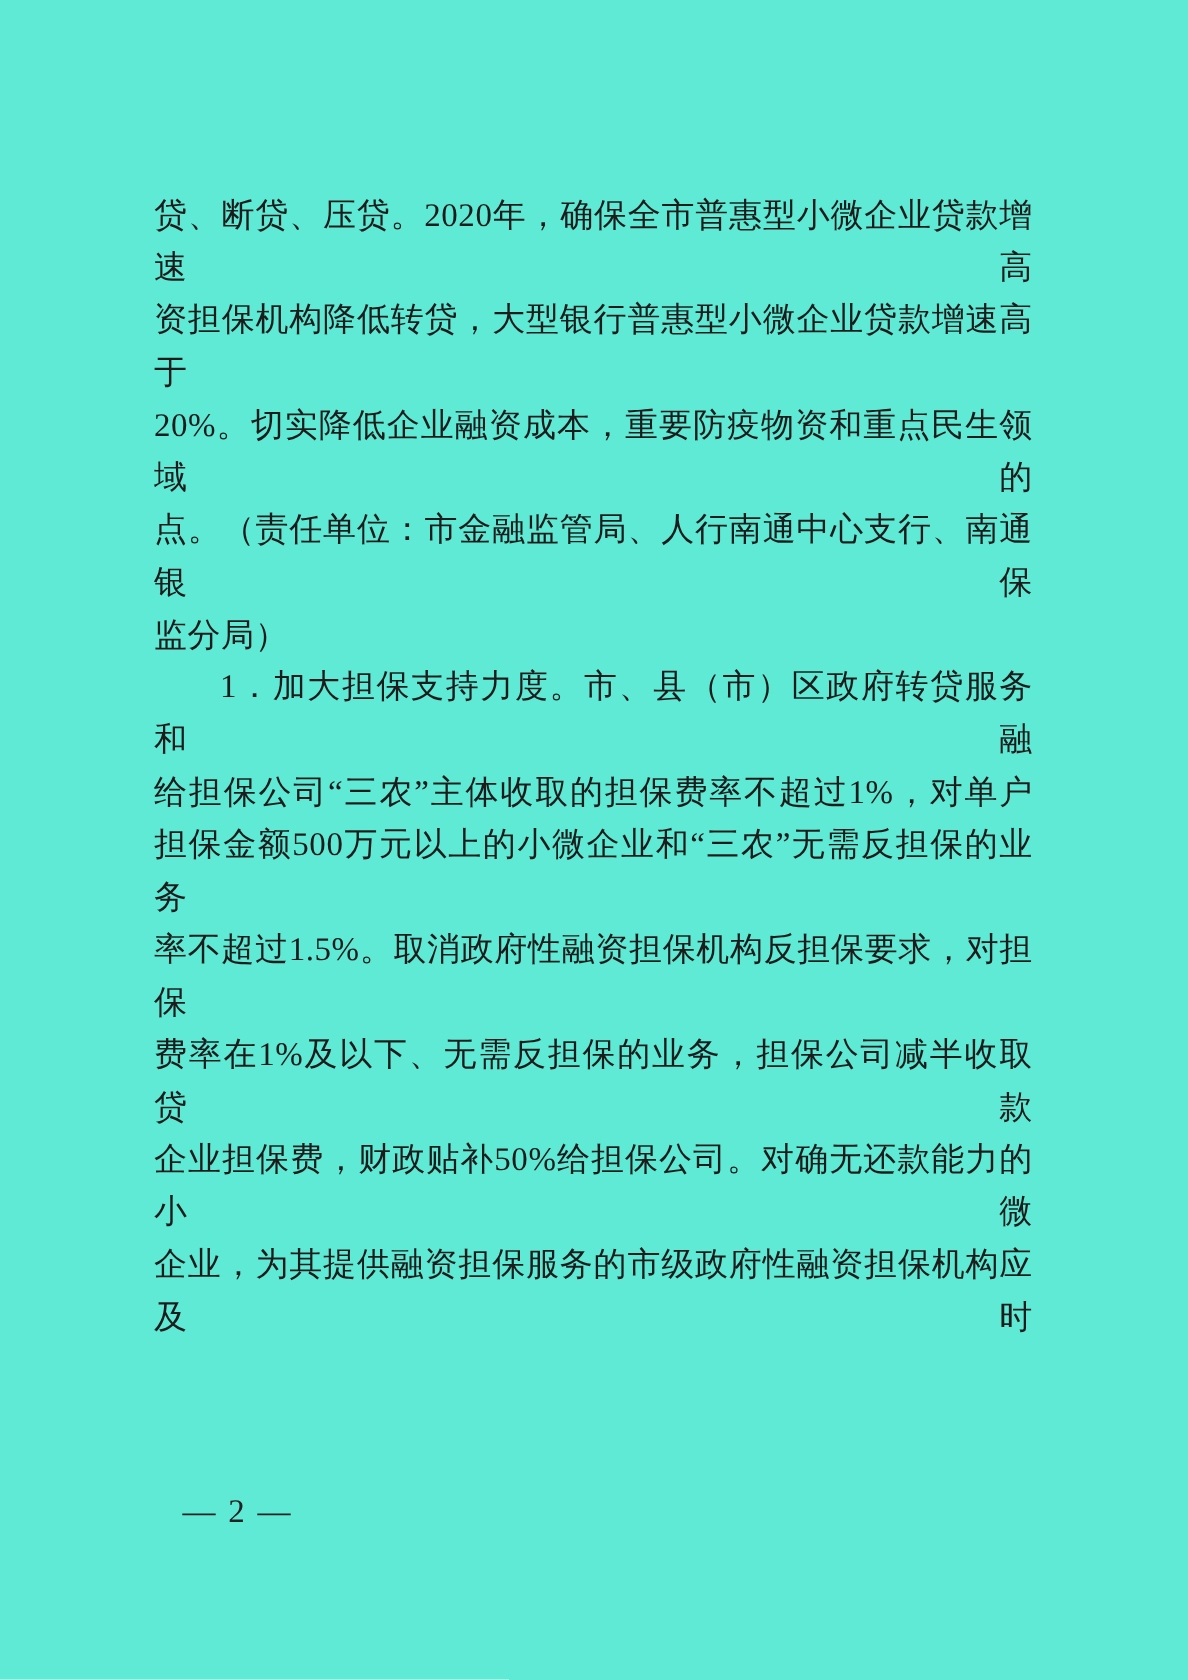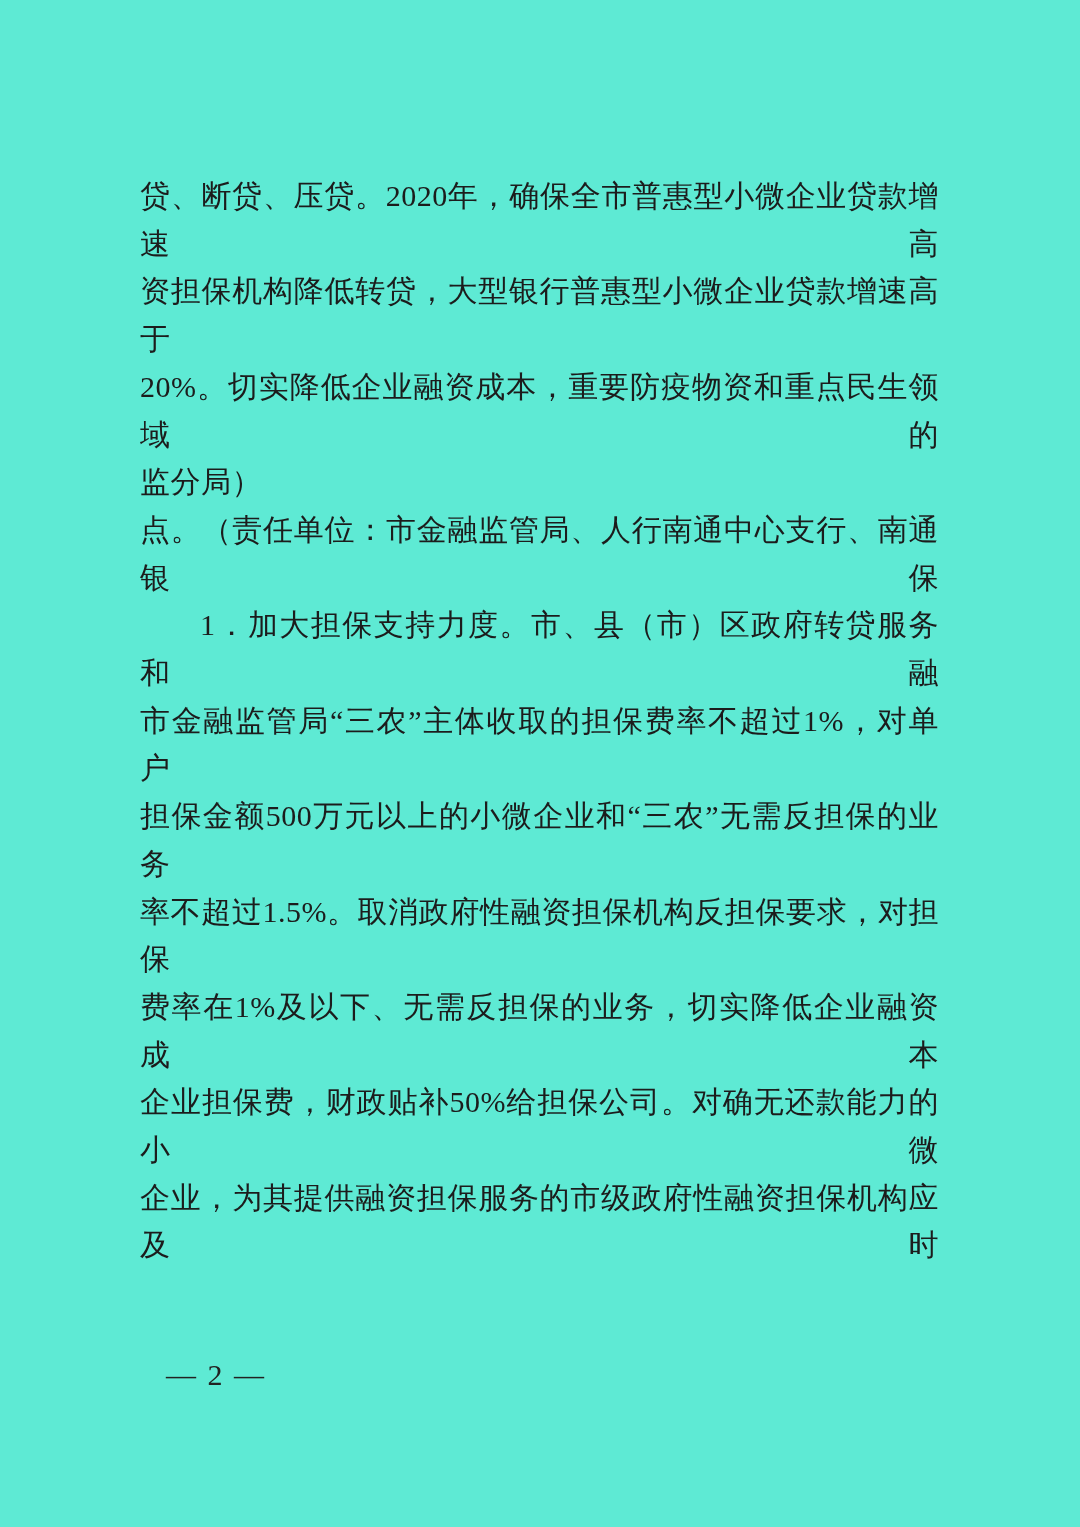--- a/index.html
+++ b/index.html
@@ -51,27 +51,27 @@
 </style>
 </head>
 <body>
 
 <div class="page">
   <div class="content">
 
     <p class="ln">贷、断贷、压贷。2020年，确保全市普惠型小微企业贷款增速高</p>
     <p class="ln">资担保机构降低转贷，大型银行普惠型小微企业贷款增速高于</p>
     <p class="ln">20%。切实降低企业融资成本，重要防疫物资和重点民生领域的</p>
+    <p class="ln">点。（责任单位：市金融监管局、人行南通中心支行、南通银保</p>
     <p class="ln end">监分局）</p>
-    <p class="ln">点。（责任单位：市金融监管局、人行南通中心支行、南通银保</p>
 
     <p class="ln ind">1．加大担保支持力度。市、县（市）区政府转贷服务和融</p>
-    <p class="ln">市金融监管局“三农”主体收取的担保费率不超过1%，对单户</p>
+    <p class="ln">给担保公司“三农”主体收取的担保费率不超过1%，对单户</p>
     <p class="ln">担保金额500万元以上的小微企业和“三农”无需反担保的业务</p>
     <p class="ln">率不超过1.5%。取消政府性融资担保机构反担保要求，对担保</p>
-    <p class="ln">费率在1%及以下、无需反担保的业务，切实降低企业融资成本</p>
+    <p class="ln">费率在1%及以下、无需反担保的业务，担保公司减半收取贷款</p>
     <p class="ln">企业担保费，财政贴补50%给担保公司。对确无还款能力的小微</p>
     <p class="ln">企业，为其提供融资担保服务的市级政府性融资担保机构应及时</p>
 
   </div>
 
   <div class="footer">— 2 —</div>
 </div>
 
 </body></html>

